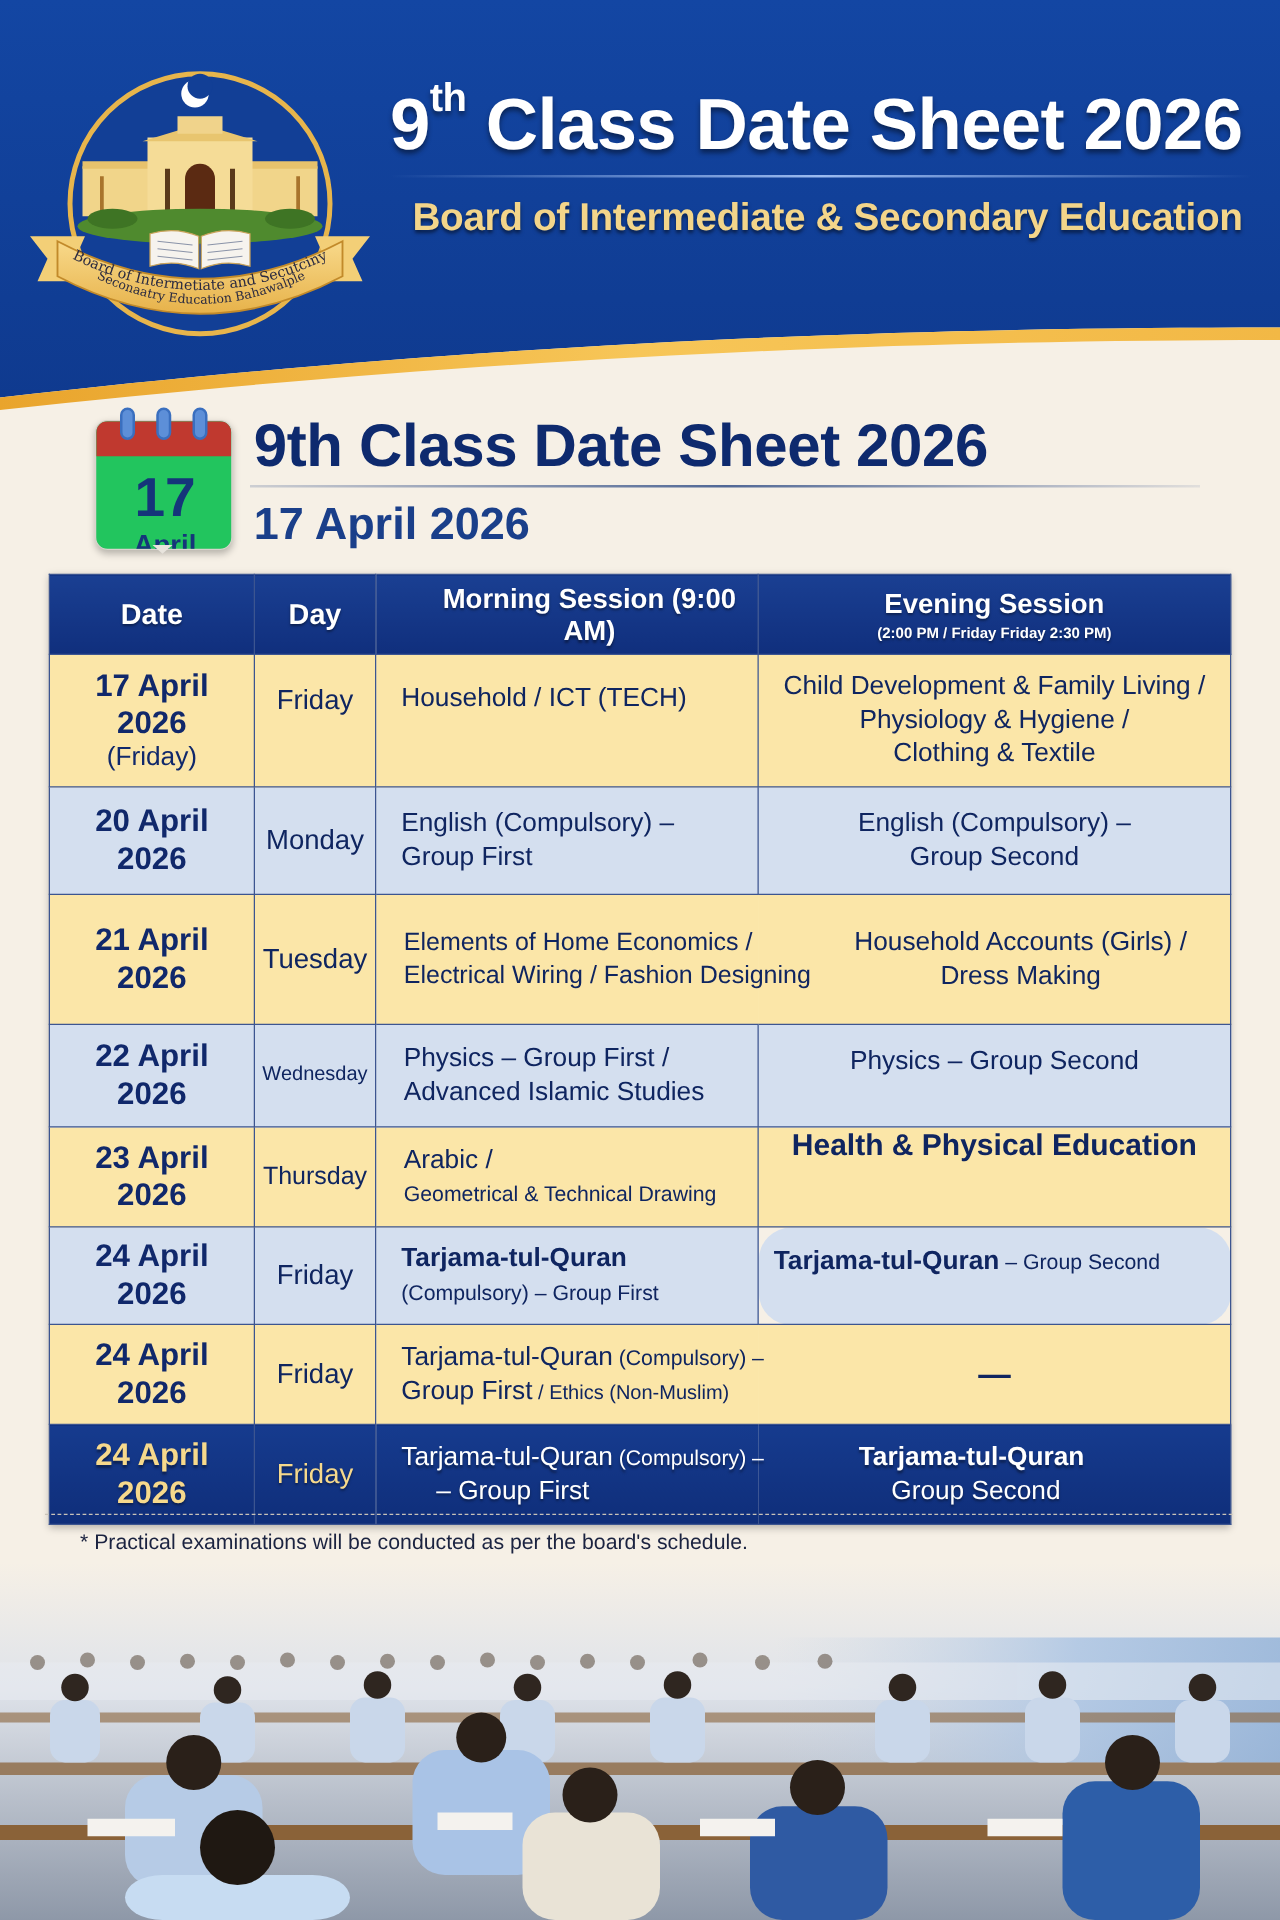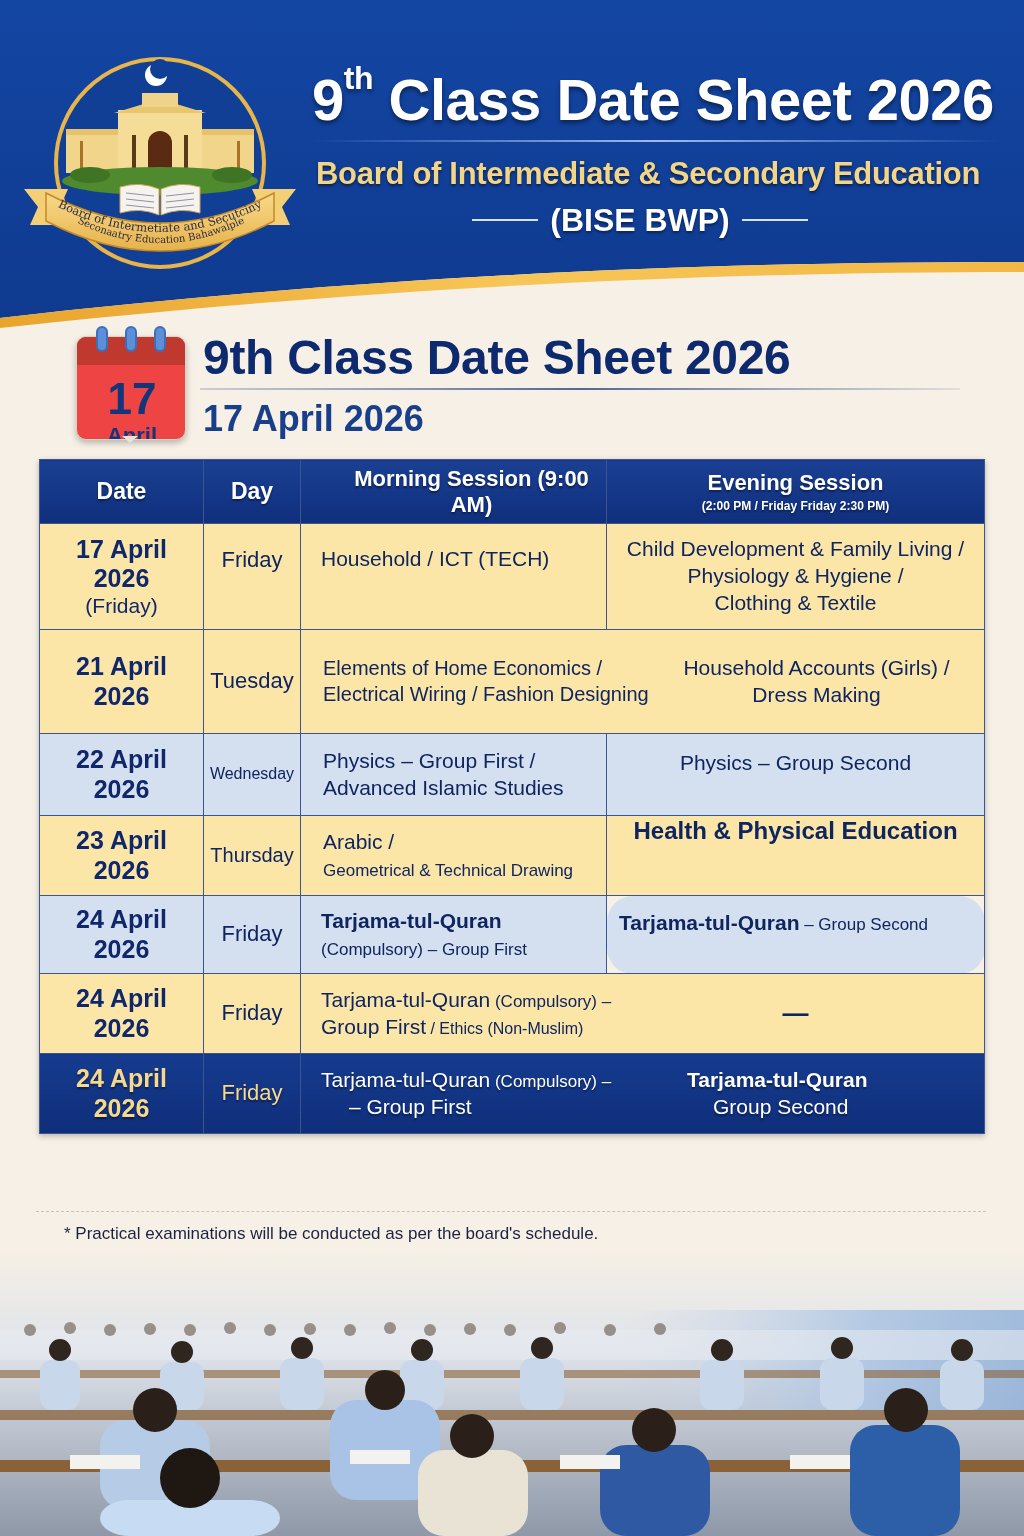--- a/index.html
+++ b/index.html
@@ -19,39 +19,39 @@
     position: absolute; left: 312px; top: 66px; width: 700px;
     color: #ffffff; font-weight: bold; font-size: 58px; letter-spacing: -0.5px;
     text-shadow: 0 3px 4px rgba(0,0,0,0.45); white-space: nowrap;
   }
   .banner-title sup { font-size: 32px; position: relative; top: -6px; vertical-align: top; }
   .banner-rule {
     position: absolute; left: 312px; top: 140px; width: 690px; height: 2px;
     background: linear-gradient(90deg, rgba(160,190,240,0), rgba(170,200,250,0.9) 50%, rgba(160,190,240,0));
   }
   .banner-subtitle {
-    position: absolute; left: 316px; top: 156px; width: 690px;
+    position: absolute; left: 330px; top: 156px; width: 690px;
     color: #f3d58a; font-weight: bold; font-size: 31px; white-space: nowrap; letter-spacing: -0.3px;
     text-shadow: 0 2px 3px rgba(0,0,0,0.5);
   }
   .banner-abbr-wrap {
     position: absolute; left: 440px; top: 198px; width: 400px; height: 44px;
     display: flex; align-items: center; justify-content: center; gap: 12px;
   }
   .banner-abbr-wrap .dash { width: 66px; height: 2px; background: #d8e2f5; }
   .banner-abbr {
     color: #ffffff; font-weight: bold; font-size: 32px; text-shadow: 0 2px 3px rgba(0,0,0,0.45);
   }
   
   .calendar {
     position: absolute; left: 76px; top: 326px; width: 110px; height: 118px;
   }
   .cal-body {
     position: absolute; left: 0; top: 10px; width: 110px; height: 104px;
-    background: #ef4444; border-radius: 10px; box-shadow: 0 3px 6px rgba(0,0,0,0.25);
+    background: #22c55e; border-radius: 10px; box-shadow: 0 3px 6px rgba(0,0,0,0.25);
     overflow: hidden; border: 1px solid #d8d4cc;
   }
   .cal-top { height: 28px; background: #c0392f; }
   .cal-ring { position: absolute; top: 0; width: 12px; height: 26px; background: #5d8fd8; border-radius: 6px; border: 2px solid #3a6fbf; }
   .cal-day { position: absolute; left: 0; top: 40px; width: 110px; text-align: center; font-size: 44px; font-weight: bold; color: #15357a; line-height: 1; }
   .cal-month { position: absolute; left: 0; top: 88px; width: 110px; text-align: center; font-size: 22px; font-weight: bold; color: #15357a; line-height: 1; }
   .cal-pointer { position: absolute; left: 46px; top: 110px; width: 0; height: 0; border-left: 8px solid transparent; border-right: 8px solid transparent; border-top: 7px solid #e8e4dd; }
   .page-title {
     position: absolute; left: 203px; top: 330px;
     font-size: 48px; font-weight: bold; color: #0e2a6e; white-space: nowrap; letter-spacing: -0.3px;
@@ -181,25 +181,20 @@
       </text>
       <text font-family="DejaVu Serif, serif" font-size="10" fill="#2a2a40">
         <textPath href="#ribbonPath2" startOffset="50%" text-anchor="middle">Seconaatry Education Bahawalple</textPath>
       </text>
     </svg>
   </div>
 
   <div class="banner-title"><span>9</span><sup>th</sup><span> Class Date Sheet 2026</span></div>
   <div class="banner-rule"></div>
   <div class="banner-subtitle">Board of Intermediate &amp; Secondary Education</div>
-  <div class="banner-abbr-wrap">
-    <span class="dash"></span>
-    <span class="banner-abbr">(BISE BWP)</span>
-    <span class="dash"></span>
-  </div>
 </div>
 
 <div class="calendar">
   <div class="cal-body">
     <div class="cal-top"></div>
     <div class="cal-day">17</div>
     <div class="cal-month">April</div>
   </div>
   <div class="cal-ring" style="left:20px;"></div>
   <div class="cal-ring" style="left:49px;"></div>
@@ -238,20 +233,35 @@
       </td>
       <td class="day" style="vertical-align:top; padding-top:22px;">Friday</td>
       <td class="morning" style="vertical-align:top; padding-top:22px;">Household / ICT (TECH)</td>
       <td class="evening">
         <span>Child Development &amp; Family Living /</span><br>
         <span>Physiology &amp; Hygiene /</span><br>
         <span>Clothing &amp; Textile</span>
       </td>
     </tr>
 
+    <tr class="row-blue" style="height:86px">
+      <td class="date">
+        <span>20 April</span><br>
+        <span>2026</span>
+      </td>
+      <td class="day">Monday</td>
+      <td class="morning">
+        <span>English (Compulsory) –</span><br>
+        <span>Group First</span>
+      </td>
+      <td class="evening">
+        <span>English (Compulsory) –</span><br>
+        <span>Group Second</span>
+      </td>
+    </tr>
 
     <tr class="row-yellow" style="height:104px">
       <td class="date">
         <span>21 April</span><br>
         <span>2026</span>
       </td>
       <td class="day">Tuesday</td>
       <td class="morning" style="padding-left:22px; border-right-color:#fbe6a8; white-space:nowrap; font-size:20px;">
         <span>Elements of Home Economics /</span><br>
         <span>Electrical Wiring / Fashion Designing</span>

